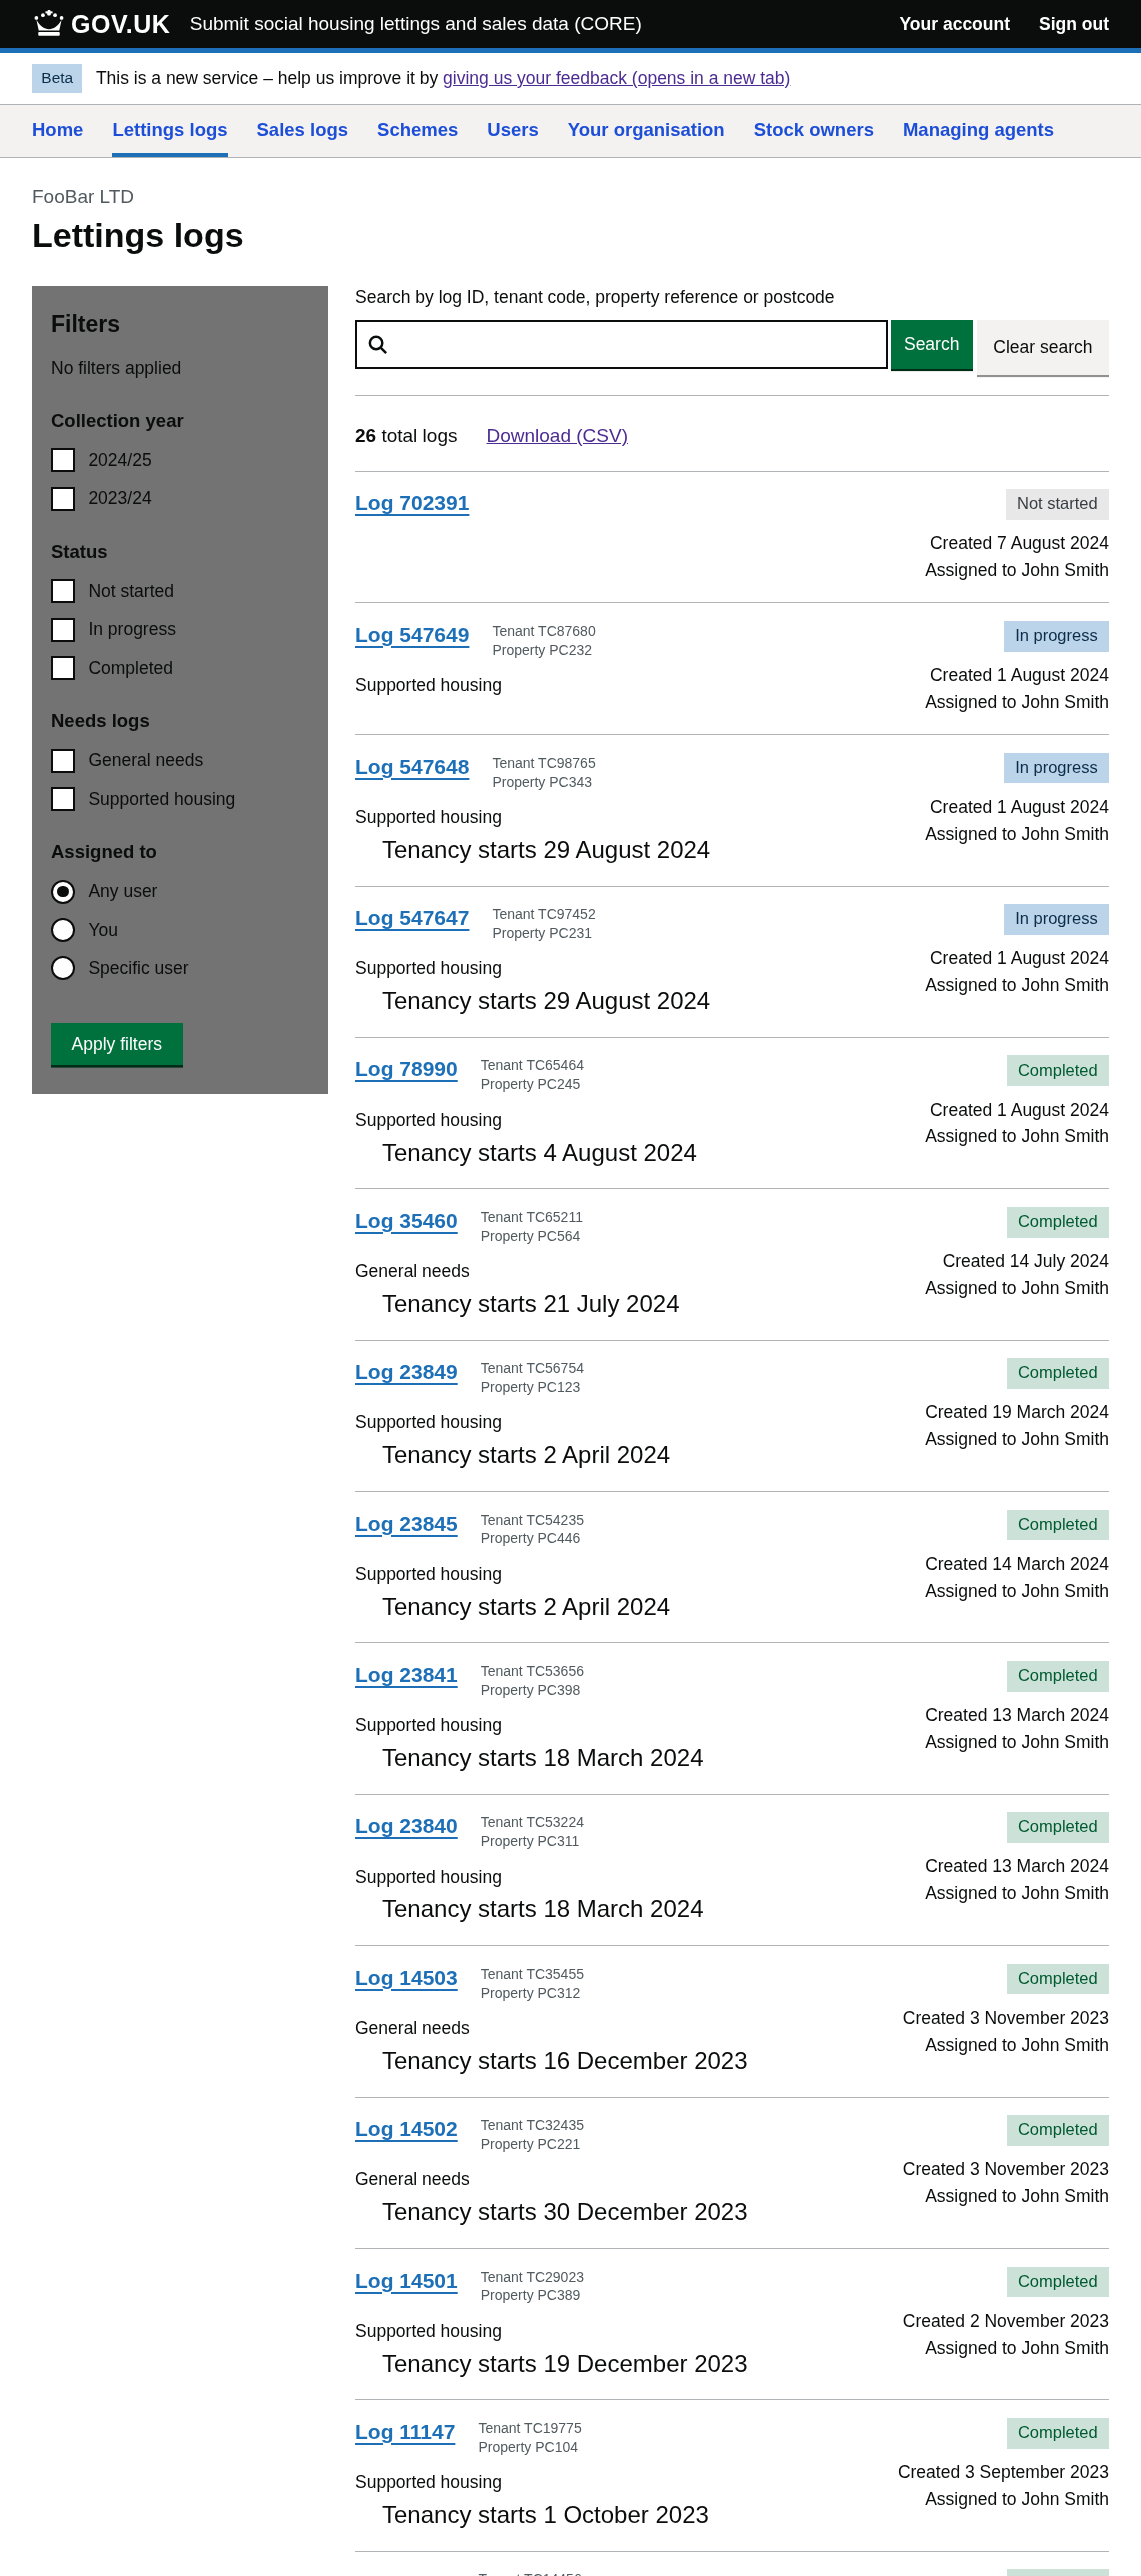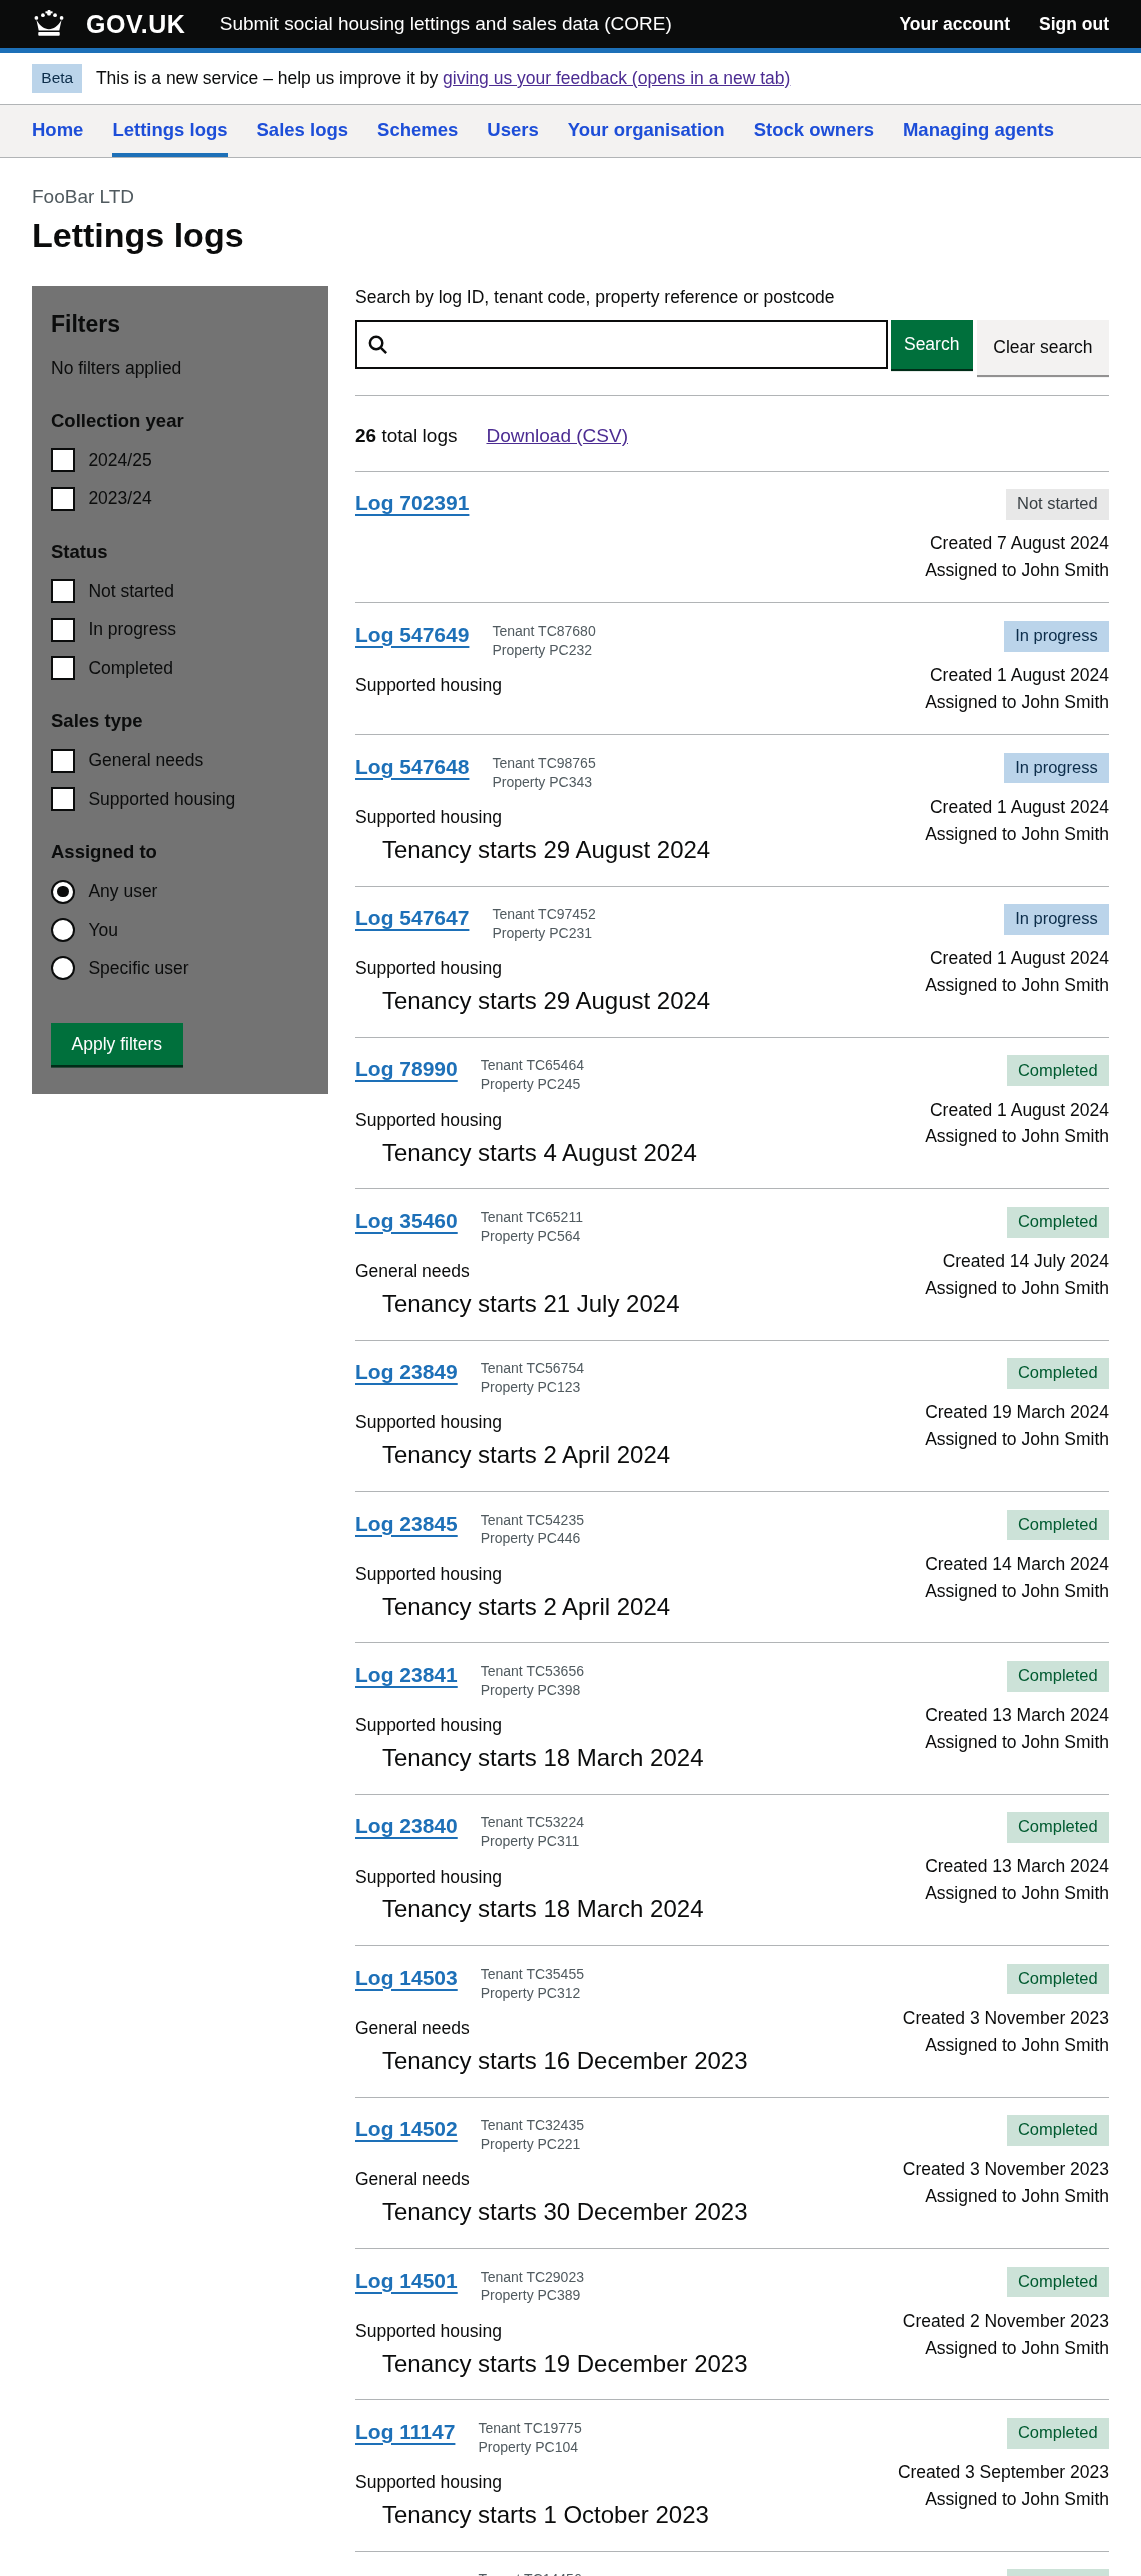--- a/index.html
+++ b/index.html
@@ -8,21 +8,21 @@
     width:1141px; min-height:3549px;
     font-family:"Liberation Sans", sans-serif;
     color:#0b0c0c; font-size:17.5px; line-height:1.3;
   }
   a { cursor:pointer; }
   .width-container { margin:0 32px; }
 
   
   .govuk-header { background:#0b0c0c; border-bottom:5.2px solid #1d70b8; }
   .govuk-header-inner { margin:0 32px; height:48px; display:flex; align-items:center; }
-  .logo-wrap { display:flex; align-items:center; gap:20px; }
+  .logo-wrap { display:flex; align-items:center; gap:5px; }
   .govuk-logotype { color:#fff; font-weight:700; font-size:25px; letter-spacing:0.5px; }
   .service-name { color:#fff; font-size:19px; margin-left:14.4px; font-weight:400; }
   .header-links { margin-left:auto; display:flex; gap:29px; }
   .header-links a { color:#fff; font-size:17.5px; font-weight:700; text-decoration:none; }
 
   
   .phase-banner { border-bottom:0.5px solid #b1b4b6; }
   .phase-inner { margin:0 32px; padding:11.3px 0; display:flex; align-items:center; gap:13.4px; }
   .phase-tag { background:#bbd4ea; color:#0c2d4a; font-size:15.5px; padding:4.1px 9.3px; }
   .phase-text { font-size:17.5px; }
@@ -206,21 +206,21 @@
             </label>
 
             <label class="option-row">
               <span class="checkbox" data-checked="false"></span>
               <span>Completed</span>
             </label>
           </div>
       </div>
 
       <div class="filter-group">
-        <h3 class="group-label">Sales type</h3>
+        <h3 class="group-label">Needs logs</h3>
         <div>
 
             <label class="option-row">
               <span class="checkbox" data-checked="false"></span>
               <span>General needs</span>
             </label>
 
             <label class="option-row">
               <span class="checkbox" data-checked="false"></span>
               <span>Supported housing</span>

